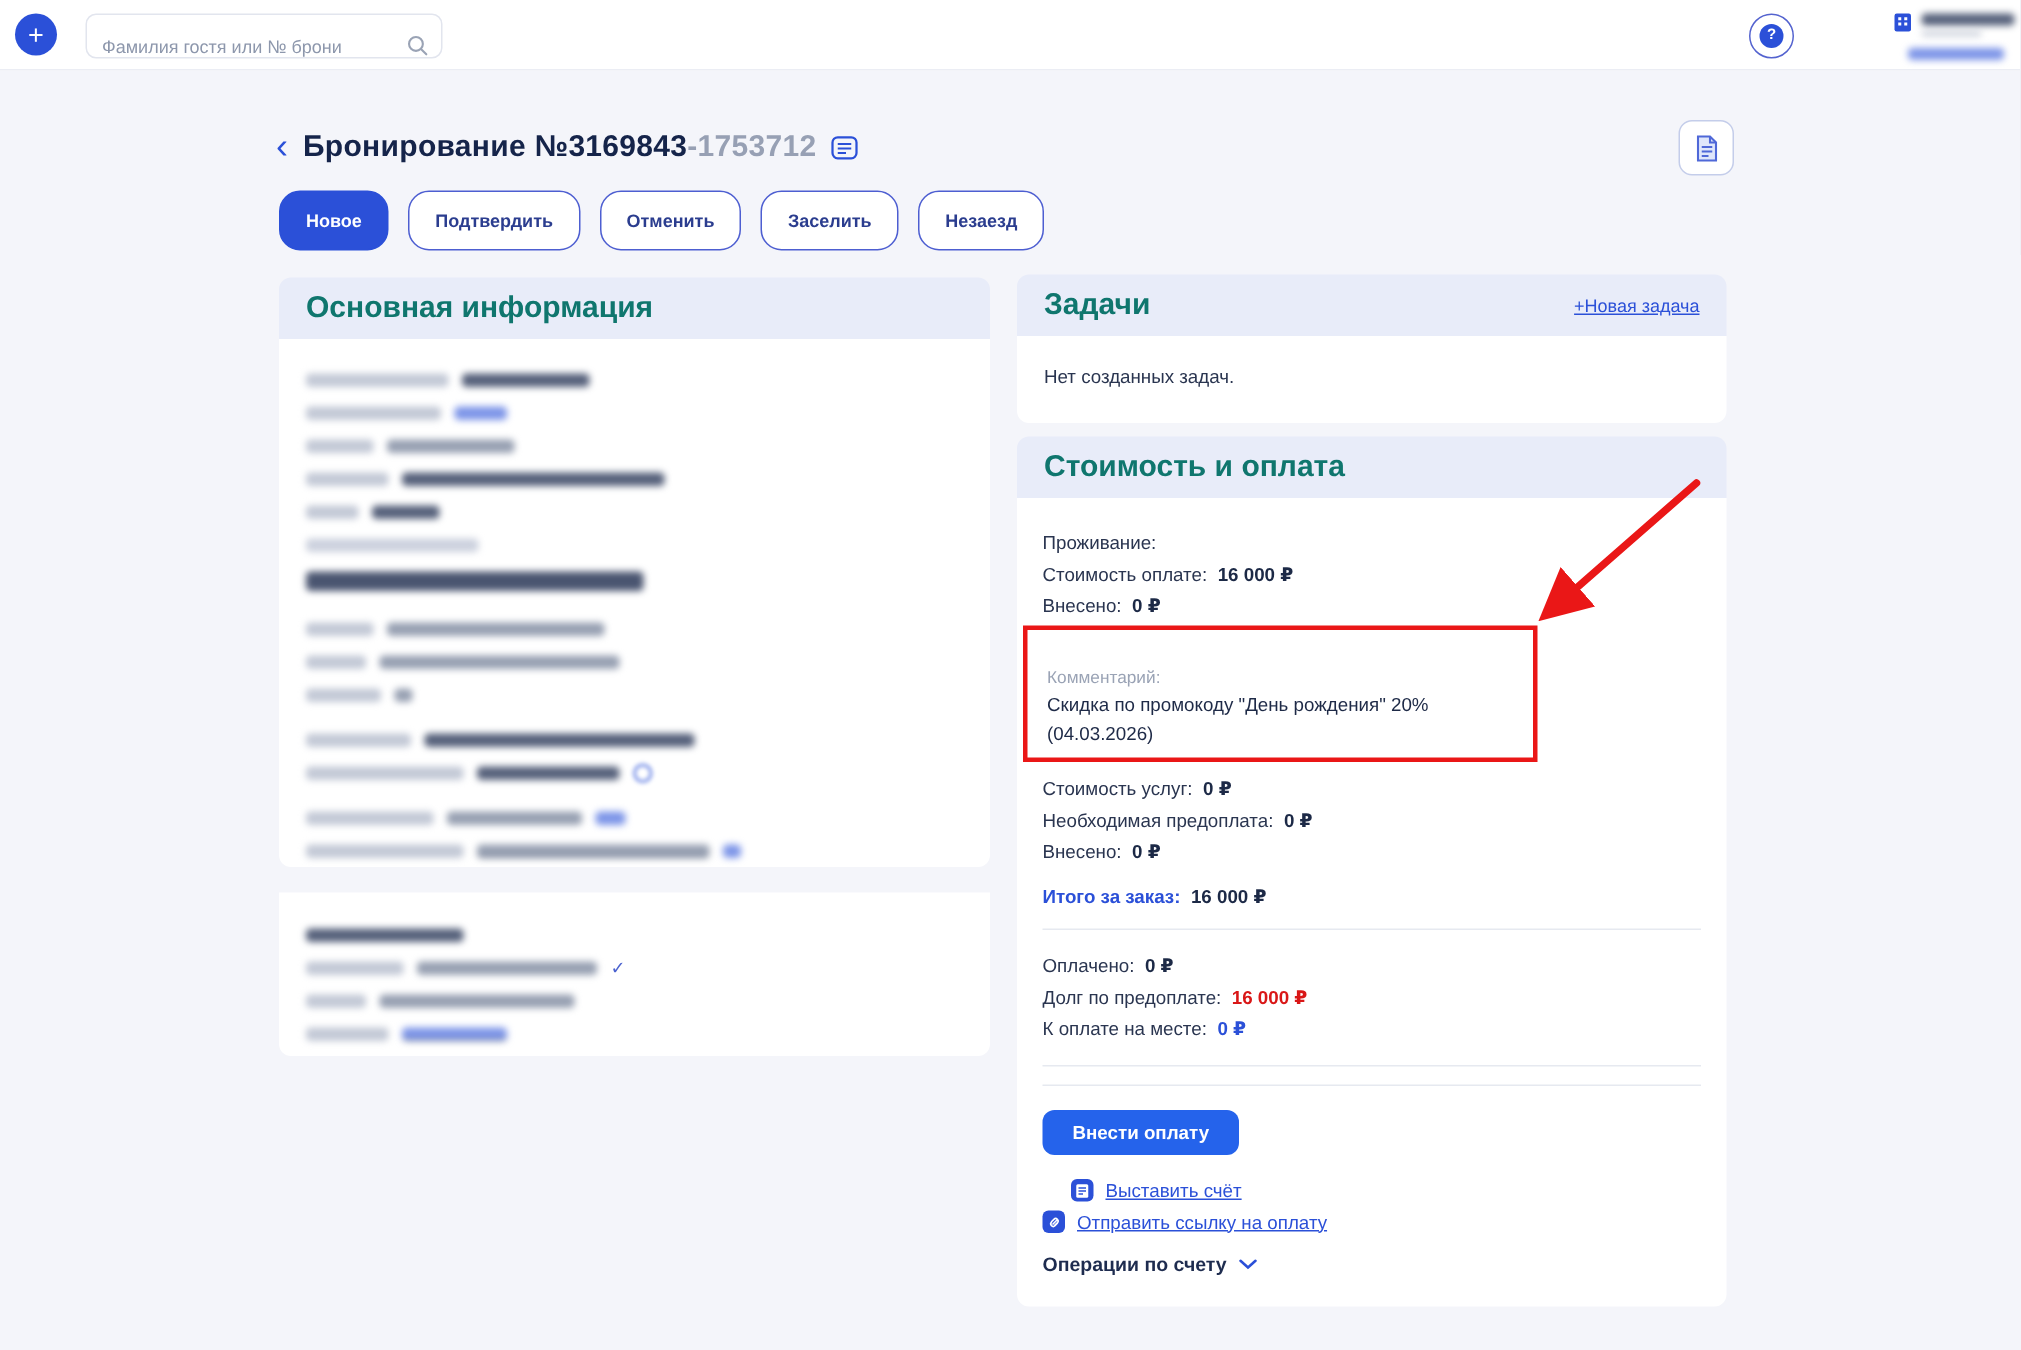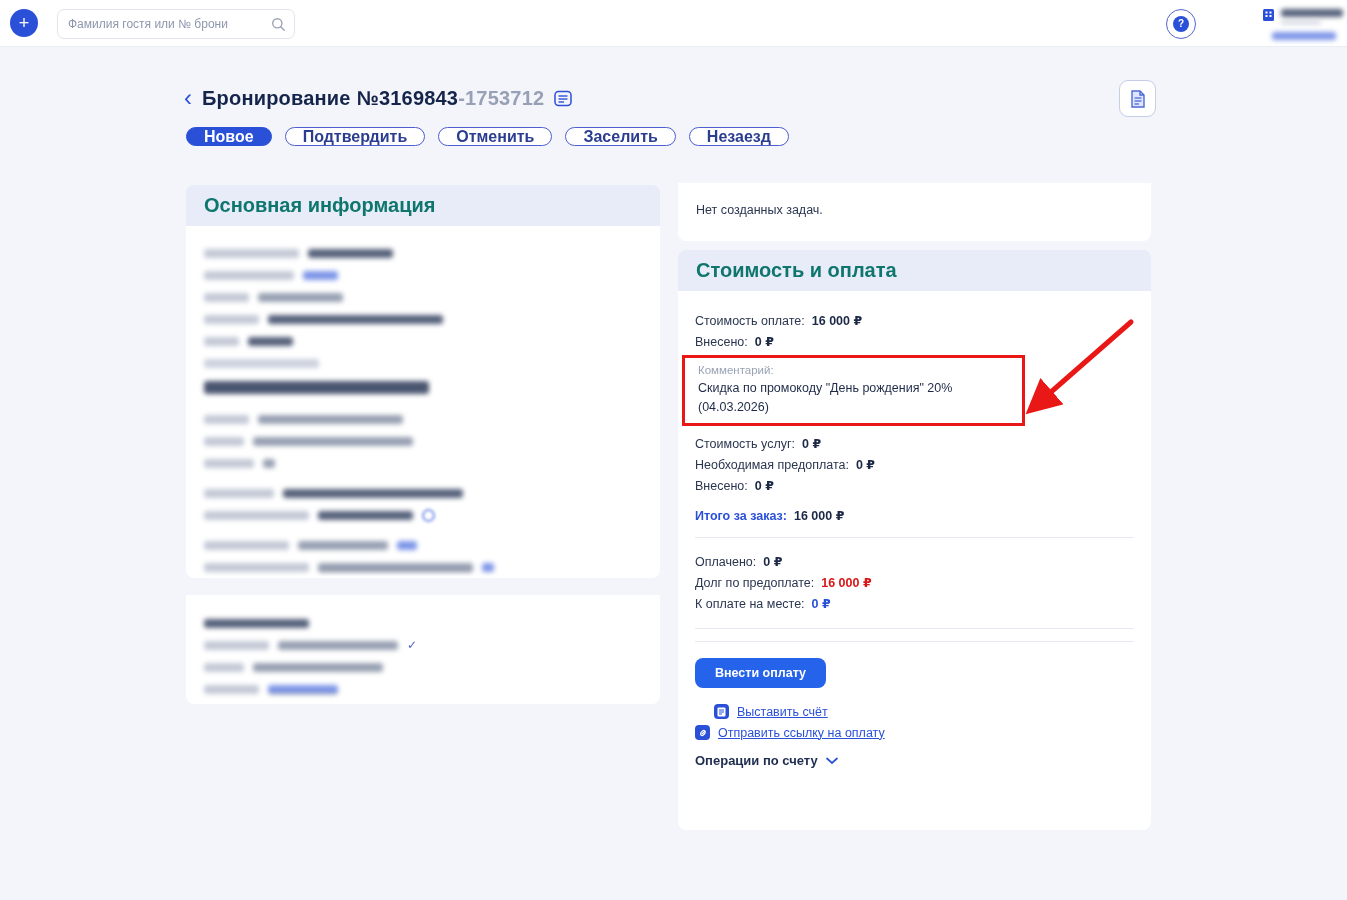--- a/index.html
+++ b/index.html
@@ -7,21 +7,21 @@
   .app {
     position:relative; width:1347px; height:900px; overflow:hidden;
     background:#f4f5fa; font-family:"Liberation Sans","DejaVu Sans",sans-serif;
     color:#22304f;
   }
   
   .topbar { position:absolute; left:0; top:0; width:1347px; height:47px; background:#fff; border-bottom:1px solid #ebedf4; }
   .add-btn { position:absolute; left:10px; top:9px; width:28px; height:28px; border-radius:50%;
     background:#2b50d8; border:none; color:#fff; font-size:18px; line-height:26px; cursor:pointer; }
   .search-box { position:absolute; left:57px; top:9px; width:238px; height:30px; background:#fff;
-    border:1px solid #e2e5ee; border-radius:7px; display:flex; align-items:center; padding:0 8px 0 10px; }
+    border:1px solid #e2e5ee; border-radius:7px; display:flex; align-items:flex-end; padding:0 8px 0 10px; }
   .search-box input { flex:1; border:none; outline:none; font-size:12px; color:#46526c; font-family:inherit; }
   .search-box input::placeholder { color:#8d97ac; }
   .help-btn { position:absolute; left:1166px; top:9px; width:30px; height:30px; border-radius:50%;
     background:#fff; border:1.5px solid #5463cf; cursor:pointer; display:flex; align-items:center; justify-content:center; }
   .help-inner { width:16px; height:16px; border-radius:50%; background:#2b50d8; color:#fff;
     font-size:10px; font-weight:bold; line-height:16px; text-align:center; display:block; }
   .user-box { position:absolute; left:1262px; top:6px; width:80px; height:36px; }
   
   .rd { display:inline-block; border-radius:3px; filter:blur(2.5px); height:9px; vertical-align:middle; }
   .rd.lab { background:#c3c9d6; }
@@ -34,21 +34,21 @@
   
   .title-row { position:absolute; left:184px; top:84px; height:28px; display:flex; align-items:center; }
   .back-btn { color:#2b50d8; font-size:24px; line-height:22px; margin-right:10px; cursor:pointer; font-weight:400; }
   .page-title { font-size:20px; font-weight:700; color:#15244a; letter-spacing:.2px; }
   .title-suffix { color:#97a0b4; font-weight:700; }
   .title-icon { margin-left:10px; cursor:pointer; display:flex; }
   .docs-btn { position:absolute; left:1119px; top:80px; width:37px; height:37px; background:#fff;
     border:1px solid #c4cdea; border-radius:9px; cursor:pointer; display:flex; align-items:center; justify-content:center; }
   
   .pills { position:absolute; left:186px; top:127px; display:flex; gap:13px; }
-  .pill { height:19px; padding:0 17px; border-radius:14px; font-size:16px; font-weight:700;
+  .pill { height:40px; padding:0 17px; border-radius:14px; font-size:12px; font-weight:700;
     display:flex; align-items:center; background:#fff; border:1px solid #4d5ed1; color:#2b3d8f; cursor:pointer; font-family:inherit; }
   .pill.active { background:#2b50d8; border-color:#2b50d8; color:#fff; }
   
   .col-left  { position:absolute; left:186px; top:185px; width:474px; }
   .col-right { position:absolute; left:678px; top:183px; width:473px; }
   .sec-head { height:41px; background:#e8ecf9; border-radius:8px 8px 0 0; display:flex; align-items:center;
     justify-content:space-between; padding:0 18px; }
   .sec-head h2 { font-size:20px; font-weight:700; color:#0f766e; }
   .sec-body { background:#fff; border-radius:0 0 8px 8px; }
   .sec-link { font-size:12px; color:#2b50d8; text-decoration:underline; cursor:pointer; }
@@ -60,21 +60,21 @@
   .check-icon { color:#4b62cf; font-size:12px; font-weight:700; }
   
   .prow { display:flex; align-items:baseline; gap:7px; font-size:12.5px; height:21px; line-height:21px; color:#2a3550; }
   .pval { font-weight:700; color:#1c2946; }
   .pval.red { color:#d91717; }
   .pval.blue { color:#2b50d8; }
   .plab.blue { color:#2b50d8; font-weight:700; }
   .pdiv { border:none; border-top:1px solid #e6e9f0; margin:0; }
   .red-box { position:relative; margin-left:-13px; width:343px; border:3px solid #ea1717;
     padding:4px 0 6px 13px; margin-top:2px; margin-bottom:8px; }
-  .comment-label { font-size:11.5px; color:#9aa3b5; line-height:17px; }
+  .comment-label { font-size:11.5px; color:#9aa3b5; line-height:17px;margin-top:20px; }
   .comment-text { font-size:12.5px; color:#1e2a47; line-height:19px; }
   .pay-btn { margin-top:16px; height:30px; padding:0 20px; background:#2563eb; color:#fff; border:none;
     border-radius:8px; font-size:12.5px; font-weight:700; cursor:pointer; font-family:inherit; }
   .icon-link { display:flex; align-items:center; gap:8px; height:21px; font-size:12.5px; }
   .icon-link a { color:#2b50d8; text-decoration:underline; cursor:pointer; }
   .sq-icon { width:15px; height:15px; border-radius:4px; background:#2b50d8; display:flex; align-items:center; justify-content:center; }
   .deposit-row { display:flex; align-items:center; font-size:12.5px; height:22px; }
   .dep-status { margin-left:auto; display:flex; align-items:center; gap:7px; color:#22304f; }
   .warn-icon { width:15px; height:15px; border-radius:50%; border:1.6px solid #e01515; color:#e01515;
     font-size:10px; font-weight:700; text-align:center; line-height:12px; }
@@ -232,31 +232,38 @@
             <span class="rd blue ulined" style="width:70px"></span>
           </div>
       </div>
     </section>
 
   </div>
 
   <div class="col-right">
 
     <section>
+      <div class="sec-head">
+        <h2>Задачи</h2>
+        <a class="sec-link">+Новая задача</a>
+      </div>
       <div class="sec-body">
         <p class="tasks-empty">Нет созданных задач.</p>
       </div>
     </section>
 
     <section style="margin-top:9px;">
       <div class="sec-head">
         <h2>Стоимость и оплата</h2>
       </div>
       <div class="sec-body" style="height:539px; padding:20px 17px 0;">
 
+        <div class="prow">
+            <span class="plab">Проживание:</span>
+          </div>
         <div class="prow">
             <span class="plab">Стоимость оплате:</span>
             <span class="pval">16 000 ₽</span>
           </div>
         <div class="prow">
             <span class="plab">Внесено:</span>
             <span class="pval">0 ₽</span>
           </div>
 
         <div class="red-box">

